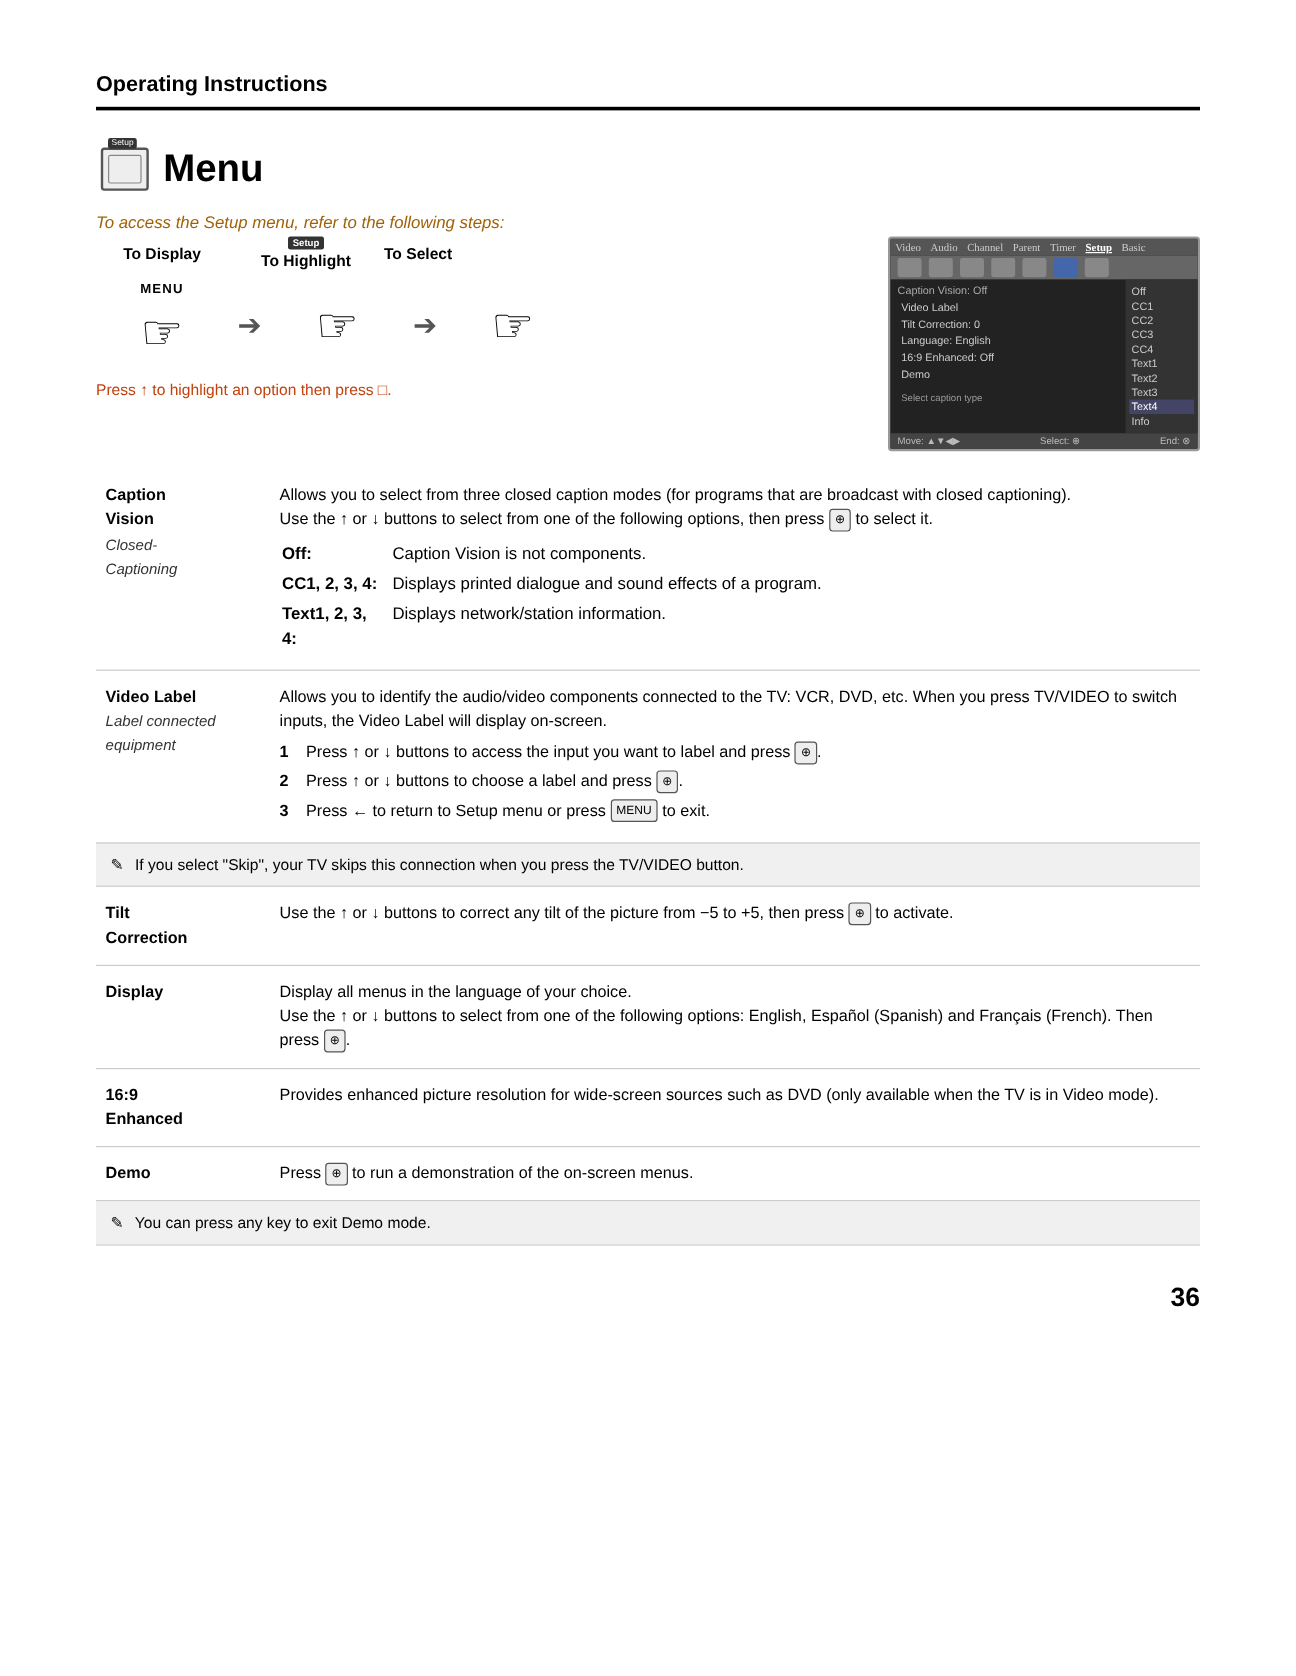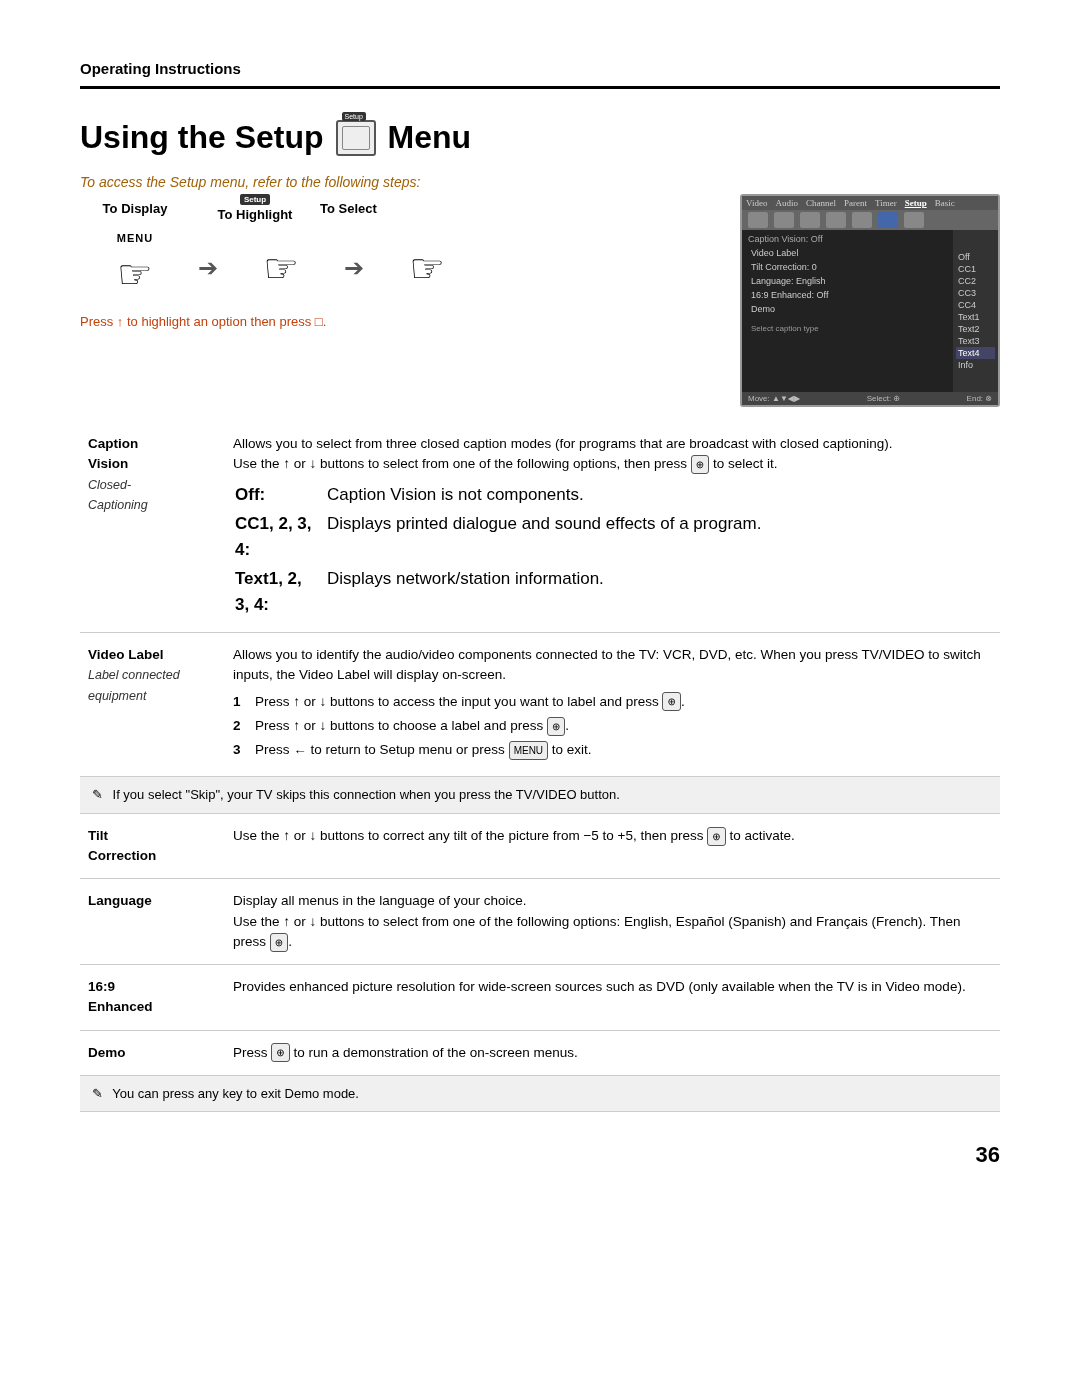--- a/index.html
+++ b/index.html
@@ -20,21 +20,21 @@
       position: relative;
     }
 
     
     .header {
       border-bottom: 3px solid #000;
       padding-bottom: 8px;
       margin-bottom: 30px;
     }
     .header-title {
-      font-size: 15px;
+      font-size: 18px;
       font-weight: bold;
       color: #000;
     }
 
     
     .page-title {
       font-size: 32px;
       font-weight: bold;
       margin-bottom: 18px;
       display: flex;
@@ -219,23 +219,23 @@
       color: #ccc;
       font-size: 9px;
     }
     .tv-main-list .tv-caption-off {
       color: #aaa;
       font-size: 9px;
       margin-bottom: 2px;
     }
 
     .tv-side-list {
-      width: 45px;
+      width: 60px;
       background: #333;
-      padding: 21px 3px;
+      padding: 4px 3px;
       font-size: 9px;
     }
     .tv-side-list .tv-side-row {
       color: #ccc;
       padding: 1px 2px;
     }
     .tv-side-list .tv-side-row.selected {
       background: #446;
       color: #fff;
     }
@@ -284,21 +284,21 @@
       color: #333;
     }
 
     .def-table {
       width: 100%;
       margin-top: 4px;
     }
     .def-table td {
       padding: 1px 0;
       vertical-align: top;
-      font-size: 17px;
+      font-size: 14px;
     }
     .def-table td.def-term {
       font-weight: bold;
       width: 90px;
       padding-right: 6px;
     }
 
     .note-row {
       background: #f0f0f0;
     }
@@ -349,21 +349,20 @@
 </head>
 <body>
 
 <div class="page">
 
   <div class="header">
     <span class="header-title">Operating Instructions</span>
   </div>
 
   <div class="page-title">
-    <span>Using the Setup</span>
     <span class="setup-icon-box">
       <span class="setup-icon-small">Setup</span>
     </span>
     <span>Menu</span>
   </div>
 
   <p class="intro-text">To access the Setup menu, refer to the following steps:</p>
 
   <div class="steps-area">
     <div class="steps-left">
@@ -519,21 +518,21 @@
       <td class="term">
         <span class="term-main">Tilt<br>Correction</span>
       </td>
       <td>
         <span>Use the ↑ or ↓ buttons to correct any tilt of the picture from −5 to +5, then press <span class="small-btn">⊕</span> to activate.</span>
       </td>
     </tr>
 
     <tr>
       <td class="term">
-        <span class="term-main">Language</span>
+        <span class="term-main">Display</span>
       </td>
       <td>
         <span>Display all menus in the language of your choice.</span><br>
         <span>Use the ↑ or ↓ buttons to select from one of the following options: English, Español (Spanish) and Français (French). Then press <span class="small-btn">⊕</span>.</span>
       </td>
     </tr>
 
     <tr>
       <td class="term">
         <span class="term-main">16:9<br>Enhanced</span>

